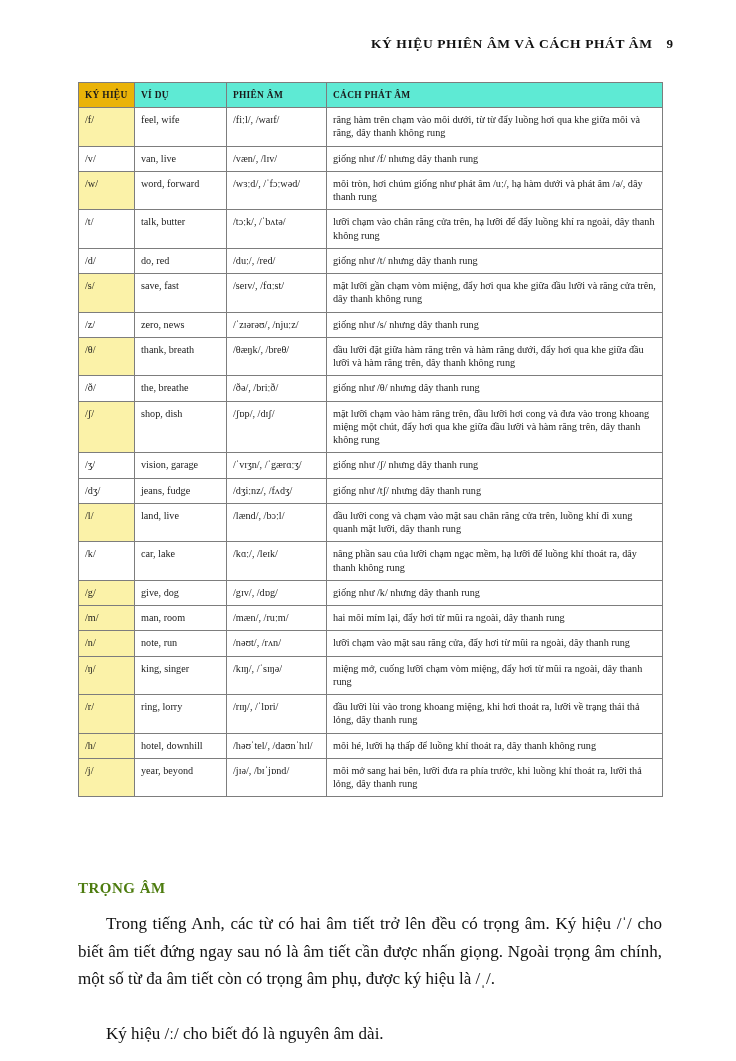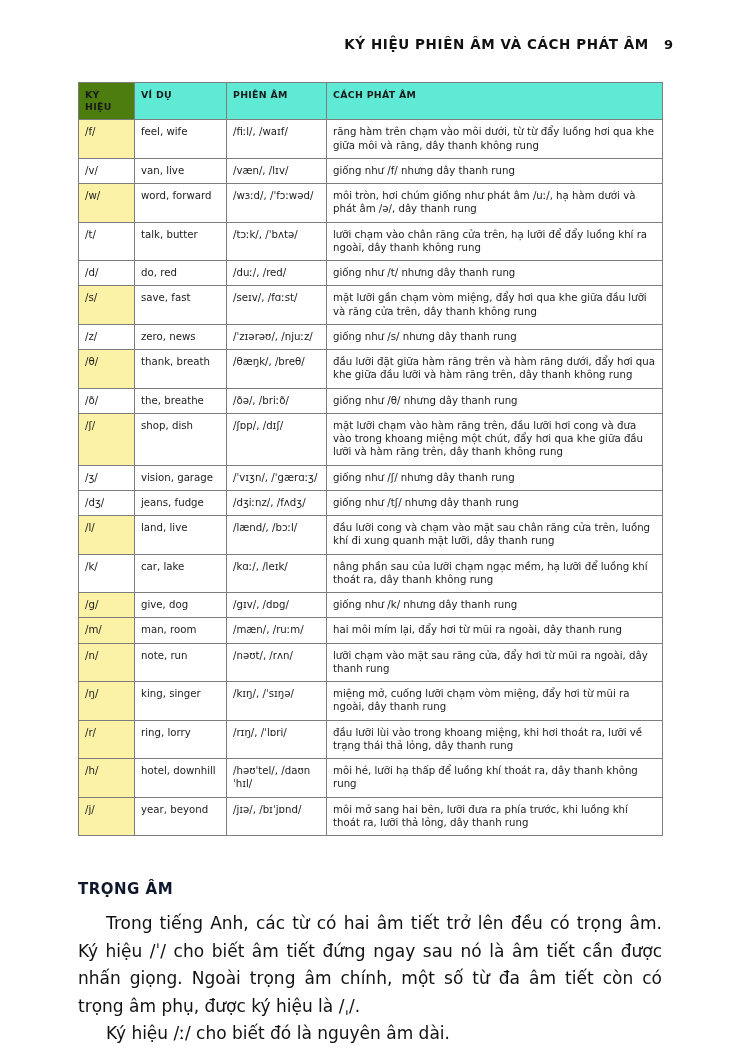--- a/index.html
+++ b/index.html
@@ -14,20 +14,21 @@
     color: #111111;
     position: relative;
     overflow: hidden;
   }
   .page {
     position: relative;
     width: 713px;
     height: 1061px;
     box-sizing: border-box;
     padding: 0;
+    font-family: Liberation Serif, serif;
   }
   
   .page-header {
     position: absolute;
     top: 34px;
     left: 0;
     right: 40px;
     text-align: right;
     white-space: nowrap;
   }
@@ -63,21 +64,21 @@
   }
   .ipa-table thead th {
     font-size: 9.4px;
     font-weight: bold;
     letter-spacing: 0.3px;
     padding-top: 6px;
     padding-bottom: 6px;
     background: #5eead4;
   }
   .ipa-table thead th.sym-col {
-    background: #4d7c0f;
+    background: #eab308;
   }
   .col-sym { width: 56px; }
   .col-ex  { width: 92px; }
   .col-ipa { width: 100px; }
   .col-desc { width: 336px; }
 
   .cell-sym {
     text-align: center;
     font-size: 10.4px;
   }
@@ -94,21 +95,21 @@
     font-size: 10.2px;
   }
   
   .section-title {
     position: absolute;
     left: 78px;
     top: 880px;
     font-size: 15px;
     font-weight: bold;
     letter-spacing: 0.5px;
-    color: #0f172a;
+    color: #4d7c0f;
   }
   .para {
     position: absolute;
     left: 78px;
     width: 584px;
     font-size: 17px;
     line-height: 1.62;
     color: #111;
     text-align: justify;
   }

